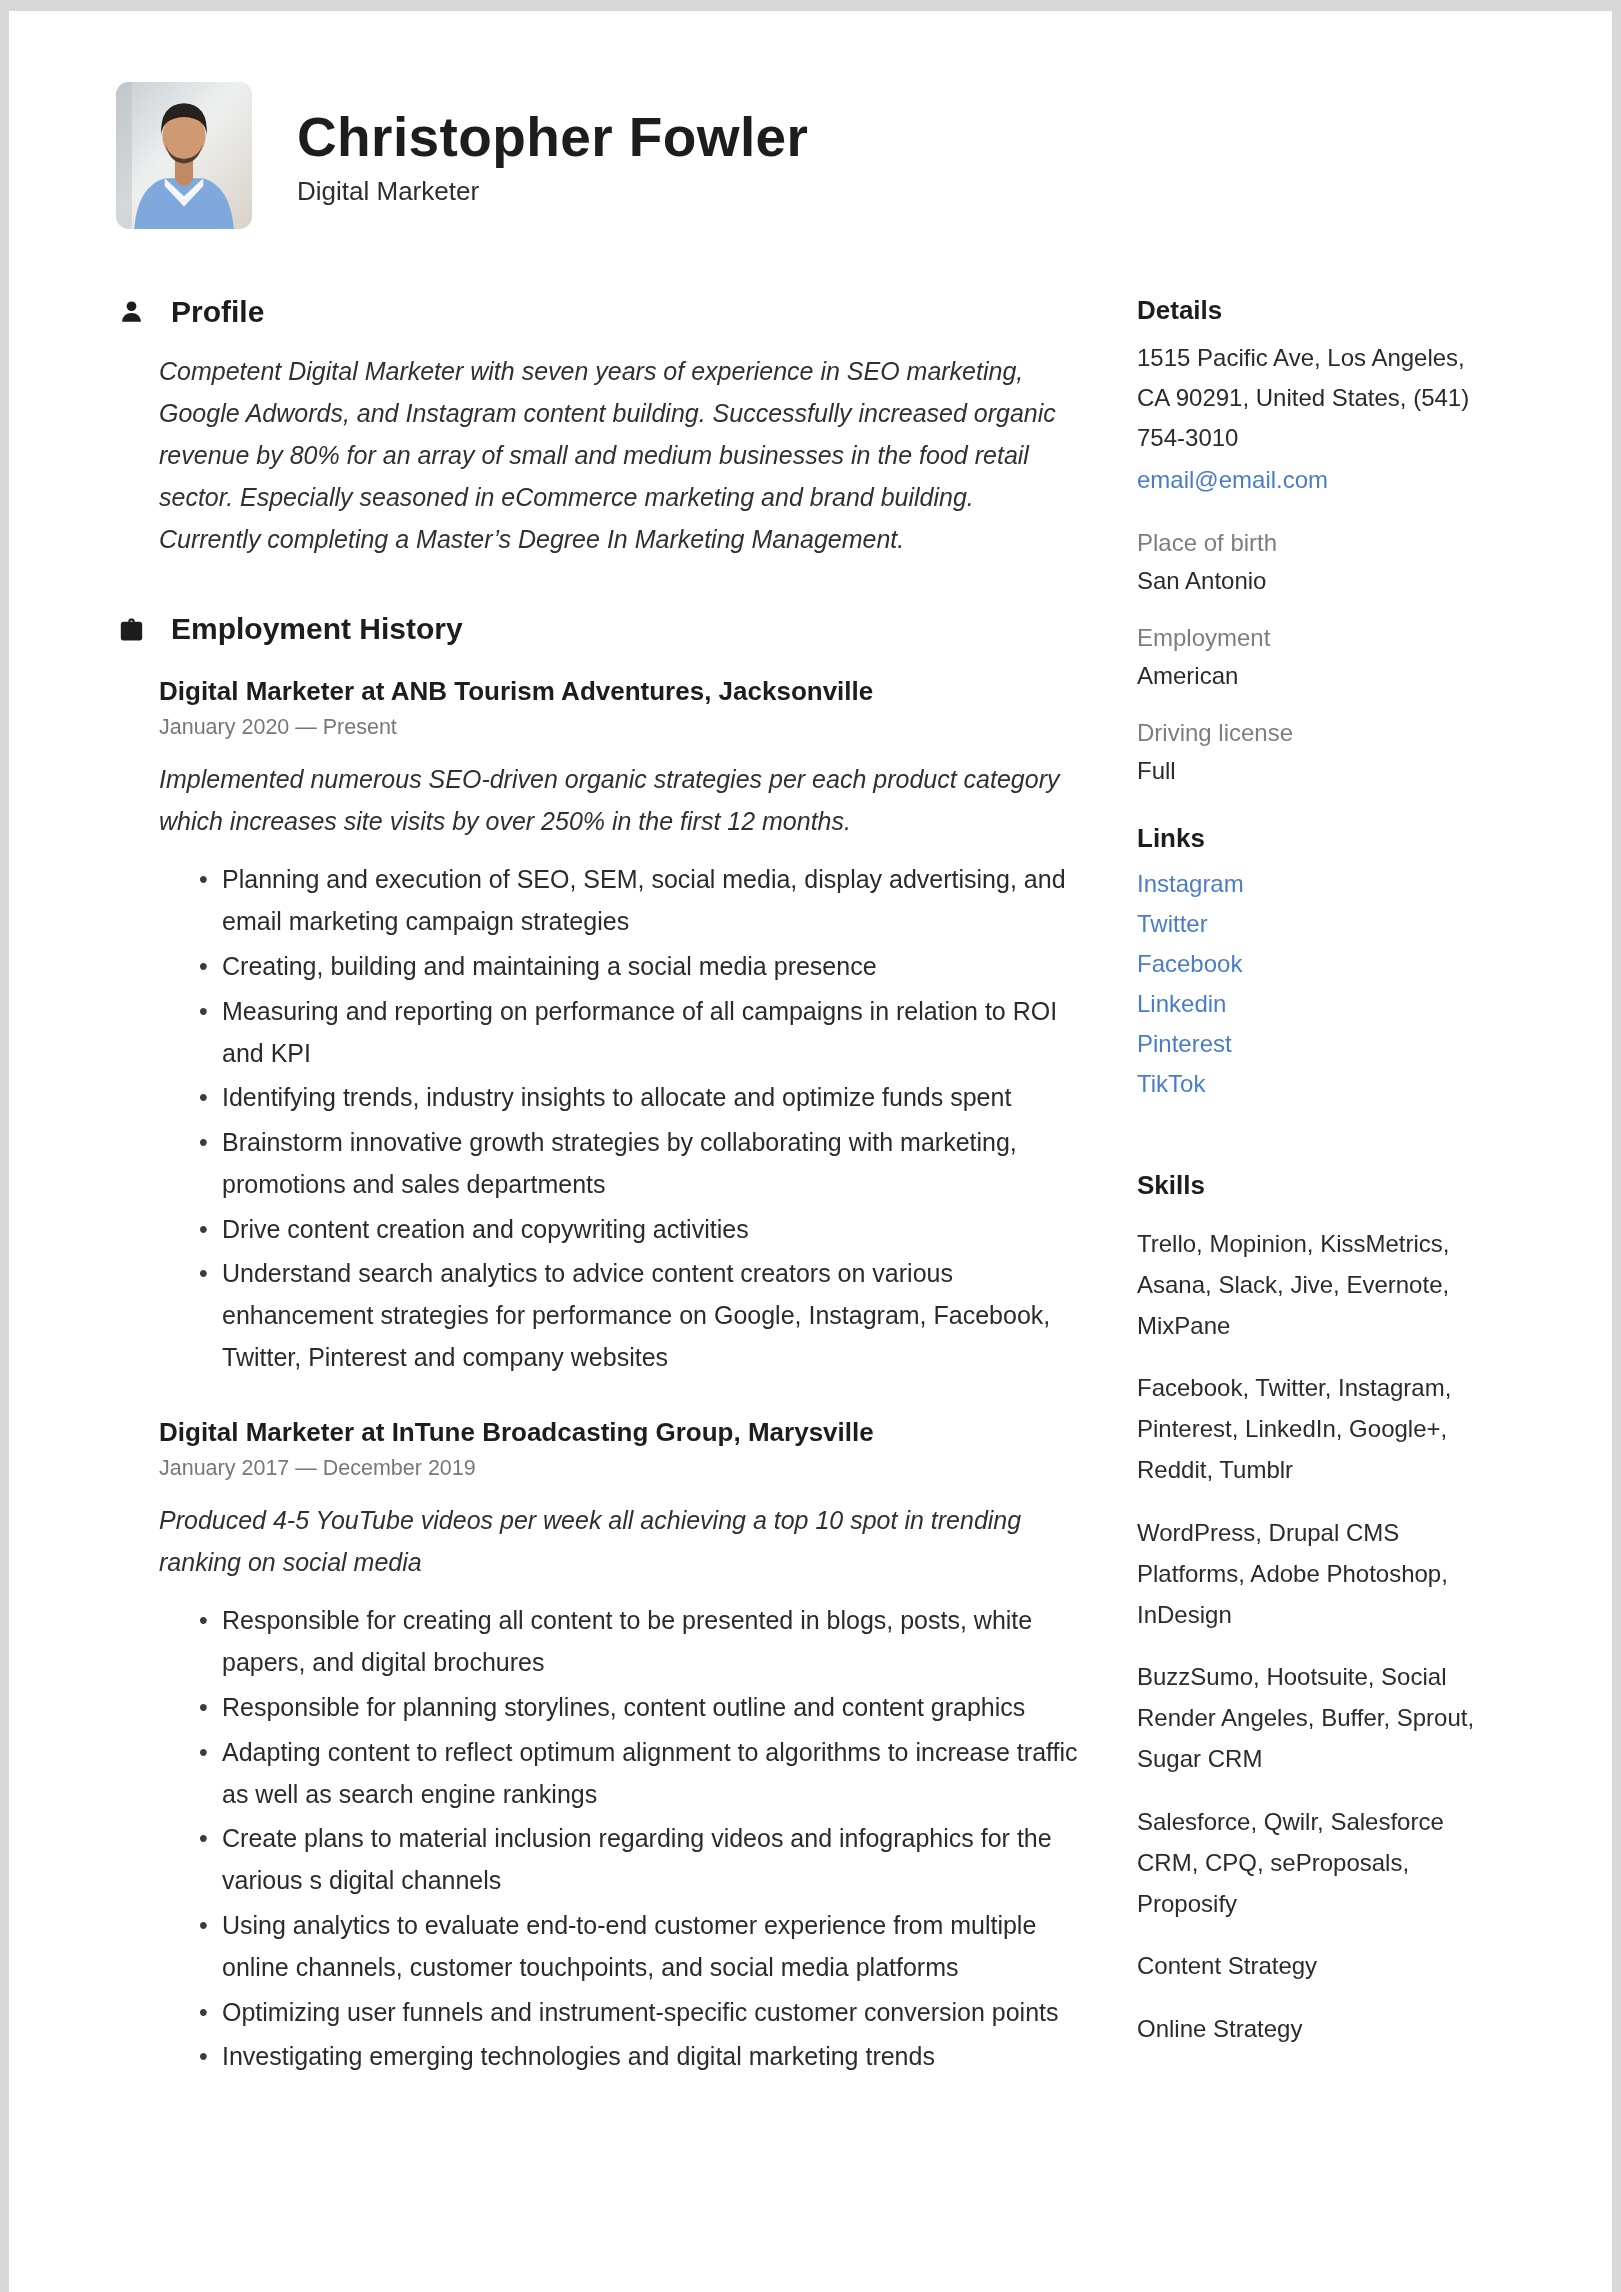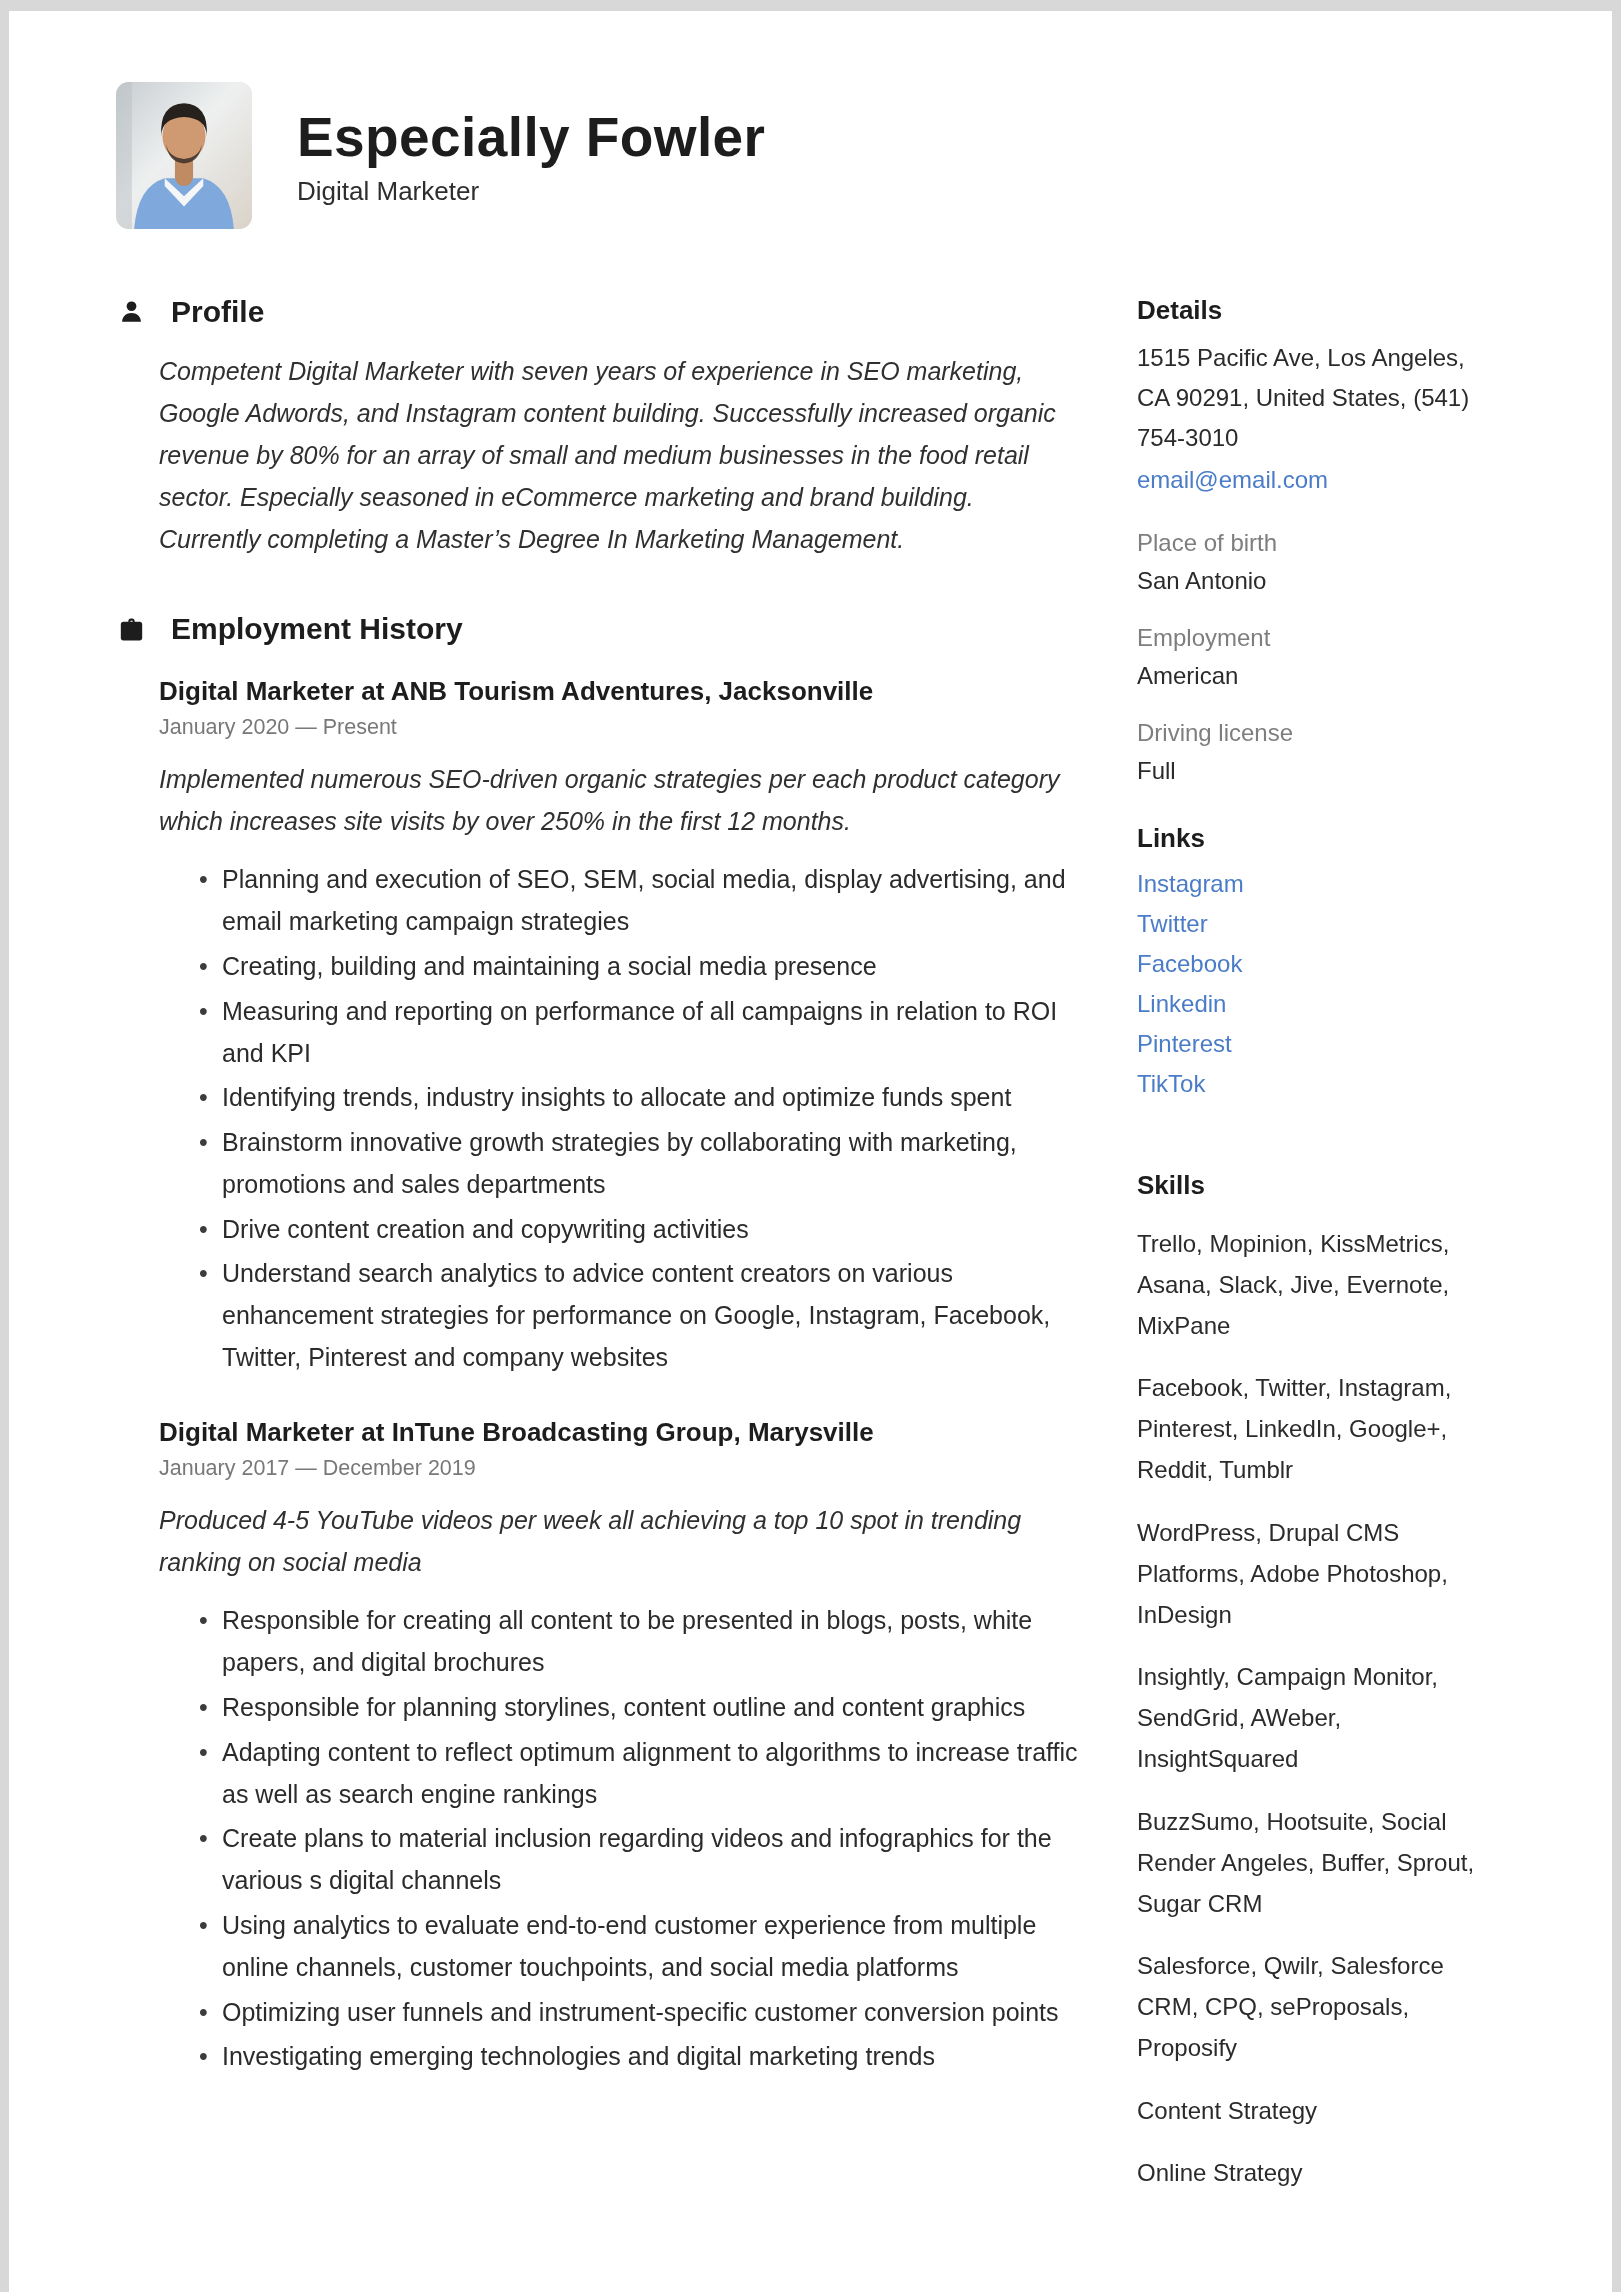--- a/index.html
+++ b/index.html
@@ -106,21 +106,21 @@
           <path d="M16 130 Q19 92 43 85 L77 85 Q101 92 104 130 Z" fill="#7fa9dc"></path>
           <path d="M43 85 L60 101 L77 85 L77 92 L60 110 L43 92 Z" fill="#f4f6f8"></path>
           <path d="M52 66 h16 v18 a8 8 0 0 1 -16 0 Z" fill="#c08a63"></path>
           <ellipse cx="60" cy="48" rx="19" ry="22" fill="#cf9a72"></ellipse>
           <path d="M40 48 Q38 20 60 19 Q82 20 80 48 Q80 32 60 31 Q40 32 40 48 Z" fill="#26211d"></path>
           <path d="M44 54 q2 17 16 18 q14 -1 16 -18 q-2 13 -16 14 q-14 -1 -16 -14" fill="#3a2f27" opacity="0.85"></path>
         </g>
       </svg>
     </div>
     <div class="header-text">
-      <div class="person-name">Especially Fowler</div>
+      <div class="person-name">Christopher Fowler</div>
       <div class="person-title">Digital Marketer</div>
     </div>
   </div>
 
   <div class="content">
 
     <div class="main">
 
       <div class="profile-section">
         <div class="section-heading">
@@ -207,21 +207,20 @@
             <a class="link">TikTok</a>
           </div>
       </div>
 
       <div class="skills-block">
         <div class="sb-heading">Skills</div>
         <div>
             <p class="skill-group">Trello, Mopinion, KissMetrics, Asana, Slack, Jive, Evernote, MixPane</p>
             <p class="skill-group">Facebook, Twitter, Instagram, Pinterest, LinkedIn, Google+, Reddit, Tumblr</p>
             <p class="skill-group">WordPress, Drupal CMS Platforms, Adobe Photoshop, InDesign</p>
-            <p class="skill-group">Insightly, Campaign Monitor, SendGrid, AWeber, InsightSquared</p>
             <p class="skill-group">BuzzSumo, Hootsuite, Social Render Angeles, Buffer, Sprout, Sugar CRM</p>
             <p class="skill-group">Salesforce, Qwilr, Salesforce CRM, CPQ, seProposals, Proposify</p>
             <p class="skill-group">Content Strategy</p>
             <p class="skill-group">Online Strategy</p>
           </div>
       </div>
 
     </div>
   </div>
 </div>

